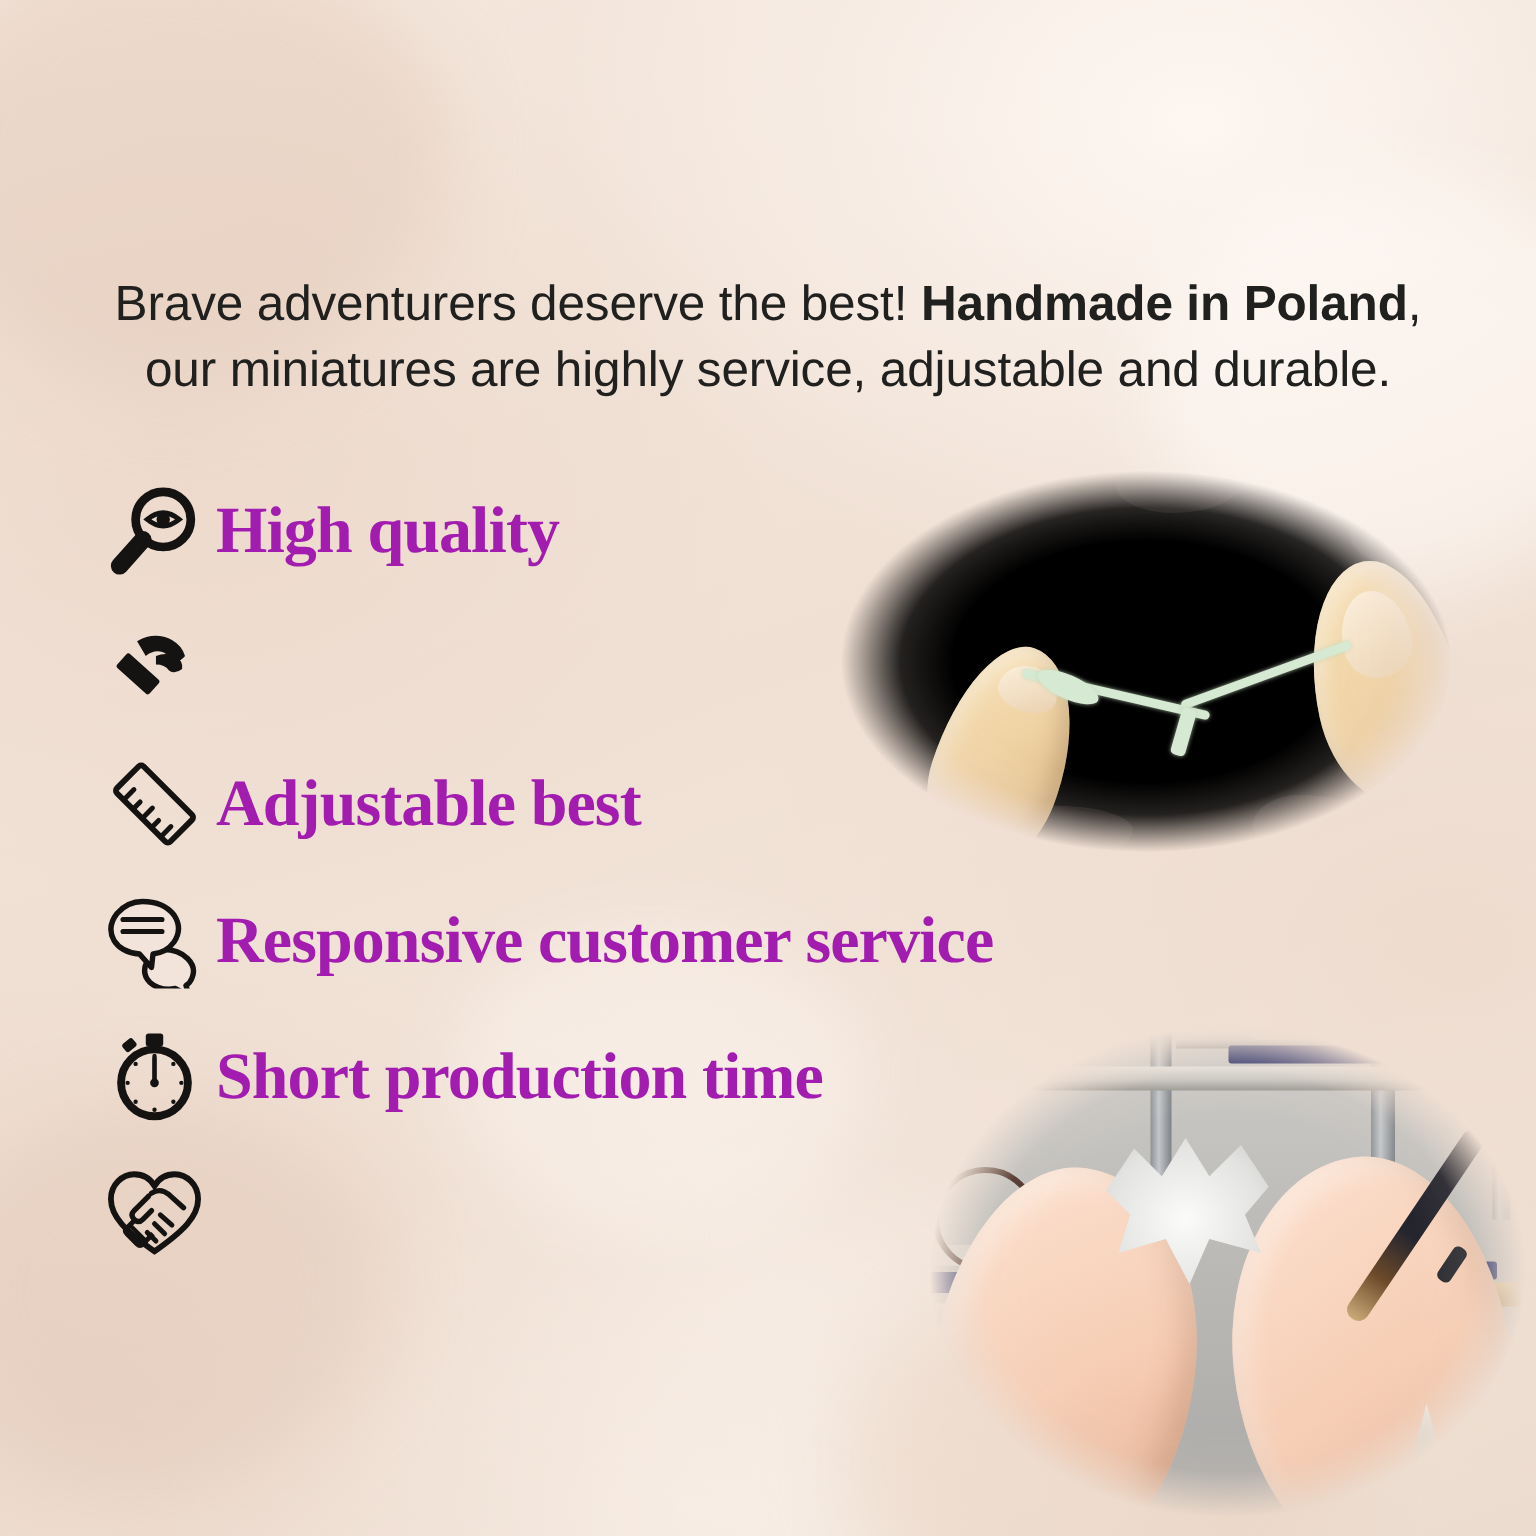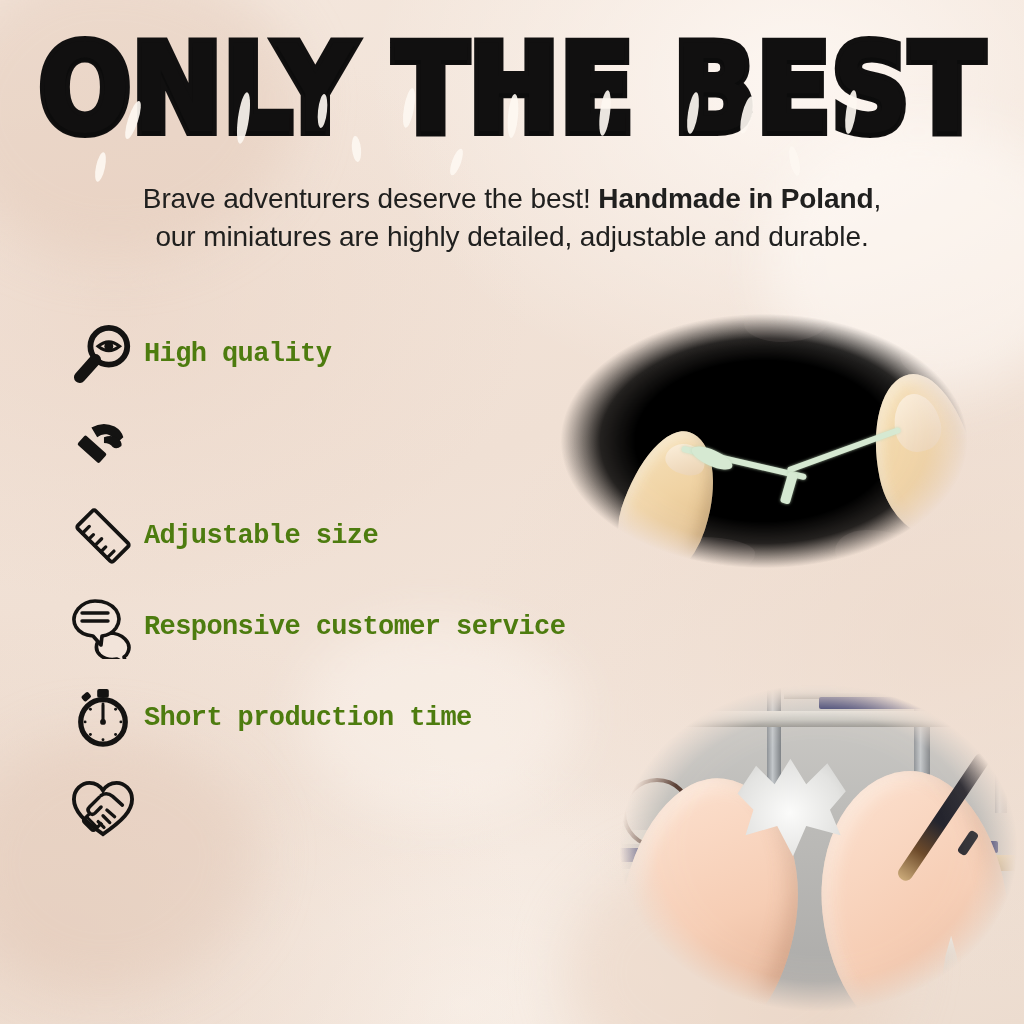--- a/index.html
+++ b/index.html
@@ -80,21 +80,21 @@
   }
 
   
   .subtitle {
     position: absolute;
     left: 60px;
     top: 180px;
     width: 904px;
     text-align: center;
     font-family: "Liberation Sans", sans-serif;
-    font-size: 28px;
+    font-size: 33px;
     line-height: 1.34;
     color: #20201f;
     letter-spacing: -0.1px;
   }
   .subtitle b { font-weight: bold; }
 
   
   .features {
     position: absolute;
     left: 62px;
@@ -109,25 +109,25 @@
   .feature-icon {
     width: 82px;
     min-width: 82px;
     height: 74px;
     display: flex;
     align-items: center;
     justify-content: center;
   }
   .feature-icon svg { display: block; }
   .feature-label {
-    font-family: Liberation Mono, monospace;
+    font-family: Liberation Serif, serif;
     font-weight: bold;
-    font-size: 27px;
+    font-size: 44px;
     letter-spacing: -0.6px;
-    color: #4d7c0f;
+    color: #a21caf;
     white-space: nowrap;
   }
 
   
   .photo {
     position: absolute;
     overflow: hidden;
   }
 
   
@@ -298,40 +298,24 @@
 
   <div class="bg-layer bg-base"></div>
   <div class="bg-layer">
     <div class="bg-blob blob-a"></div>
     <div class="bg-blob blob-b"></div>
     <div class="bg-blob blob-c"></div>
     <div class="bg-blob blob-d"></div>
     <div class="bg-blob blob-e"></div>
   </div>
 
-  <div class="headline-wrap">
-    <span class="headline">ONLY THE BEST</span>
-    <span class="gloss" style="left:128px;  top:64px;  width:10px; height:40px; transform:rotate(18deg);"></span>
-    <span class="gloss" style="left:96px;   top:116px; width:9px;  height:30px; transform:rotate(12deg);"></span>
-    <span class="gloss" style="left:238px;  top:56px;  width:11px; height:52px; transform:rotate(8deg);"></span>
-    <span class="gloss" style="left:318px;  top:58px;  width:9px;  height:34px; transform:rotate(6deg);"></span>
-    <span class="gloss" style="left:352px;  top:100px; width:9px;  height:26px; transform:rotate(-6deg);"></span>
-    <span class="gloss" style="left:404px;  top:52px;  width:10px; height:40px; transform:rotate(10deg);"></span>
-    <span class="gloss" style="left:452px;  top:112px; width:9px;  height:28px; transform:rotate(20deg);"></span>
-    <span class="gloss" style="left:508px;  top:58px;  width:10px; height:44px; transform:rotate(5deg);"></span>
-    <span class="gloss" style="left:600px;  top:54px;  width:10px; height:46px; transform:rotate(7deg);"></span>
-    <span class="gloss" style="left:688px;  top:56px;  width:10px; height:42px; transform:rotate(9deg);"></span>
-    <span class="gloss" style="left:742px;  top:60px;  width:10px; height:38px; transform:rotate(14deg);"></span>
-    <span class="gloss" style="left:790px;  top:110px; width:9px;  height:30px; transform:rotate(-12deg);"></span>
-    <span class="gloss" style="left:846px;  top:54px;  width:10px; height:44px; transform:rotate(8deg);"></span>
-  </div>
 
   <div class="subtitle">
     <span>Brave adventurers deserve the best! </span><b>Handmade in Poland</b><span>,</span><br>
-    <span>our miniatures are highly detailed, adjustable and durable.</span>
+    <span>our miniatures are highly service, adjustable and durable.</span>
   </div>
 
   <div class="features">
 
     <div class="feature-row">
       <div class="feature-icon">
         <svg width="62" height="62" viewBox="0 0 64 64">
           <circle cx="38" cy="24" r="19" fill="none" stroke="#141312" stroke-width="6"></circle>
           <path d="M24 38 L8 56" stroke="#141312" stroke-width="12" stroke-linecap="round"></path>
           <path d="M27 24 q11 -9 22 0 q-11 9 -22 0 Z" fill="none" stroke="#141312" stroke-width="3.4"></path>
@@ -353,21 +337,21 @@
 
     <div class="feature-row">
       <div class="feature-icon">
         <svg width="62" height="62" viewBox="0 0 64 64">
           <g transform="rotate(-45 32 32)">
             <rect x="19" y="6" width="26" height="52" rx="2.5" fill="none" stroke="#141312" stroke-width="4"></rect>
             <path d="M19 15 h10 M19 24 h7 M19 33 h10 M19 42 h7 M19 51 h10" stroke="#141312" stroke-width="3.4" stroke-linecap="round"></path>
           </g>
         </svg>
       </div>
-      <div class="feature-label">Adjustable size</div>
+      <div class="feature-label">Adjustable best</div>
     </div>
 
     <div class="feature-row">
       <div class="feature-icon">
         <svg width="64" height="64" viewBox="0 0 64 64">
           <path d="M38 38 q10 0 16 6 q6 6 3 13 q-1 3 -4 5 l2 7 l-9 -5 q-10 2 -17 -4 q-6 -6 -2 -14 q4 -7 11 -8 Z" fill="#f2e4da" stroke="#141312" stroke-width="3.6" stroke-linejoin="round"></path>
           <path d="M24 6 q14 0 21 9 q6 9 0 18 q-5 7 -14 8 l-1 9 l-8 -9 q-12 -1 -17 -9 q-5 -9 2 -18 q7 -8 17 -8 Z" fill="#f2e4da" stroke="#141312" stroke-width="3.6" stroke-linejoin="round"></path>
           <path d="M11 18 h26 M11 26 h26" stroke="#141312" stroke-width="3.4" stroke-linecap="round"></path>
         </svg>
       </div>

